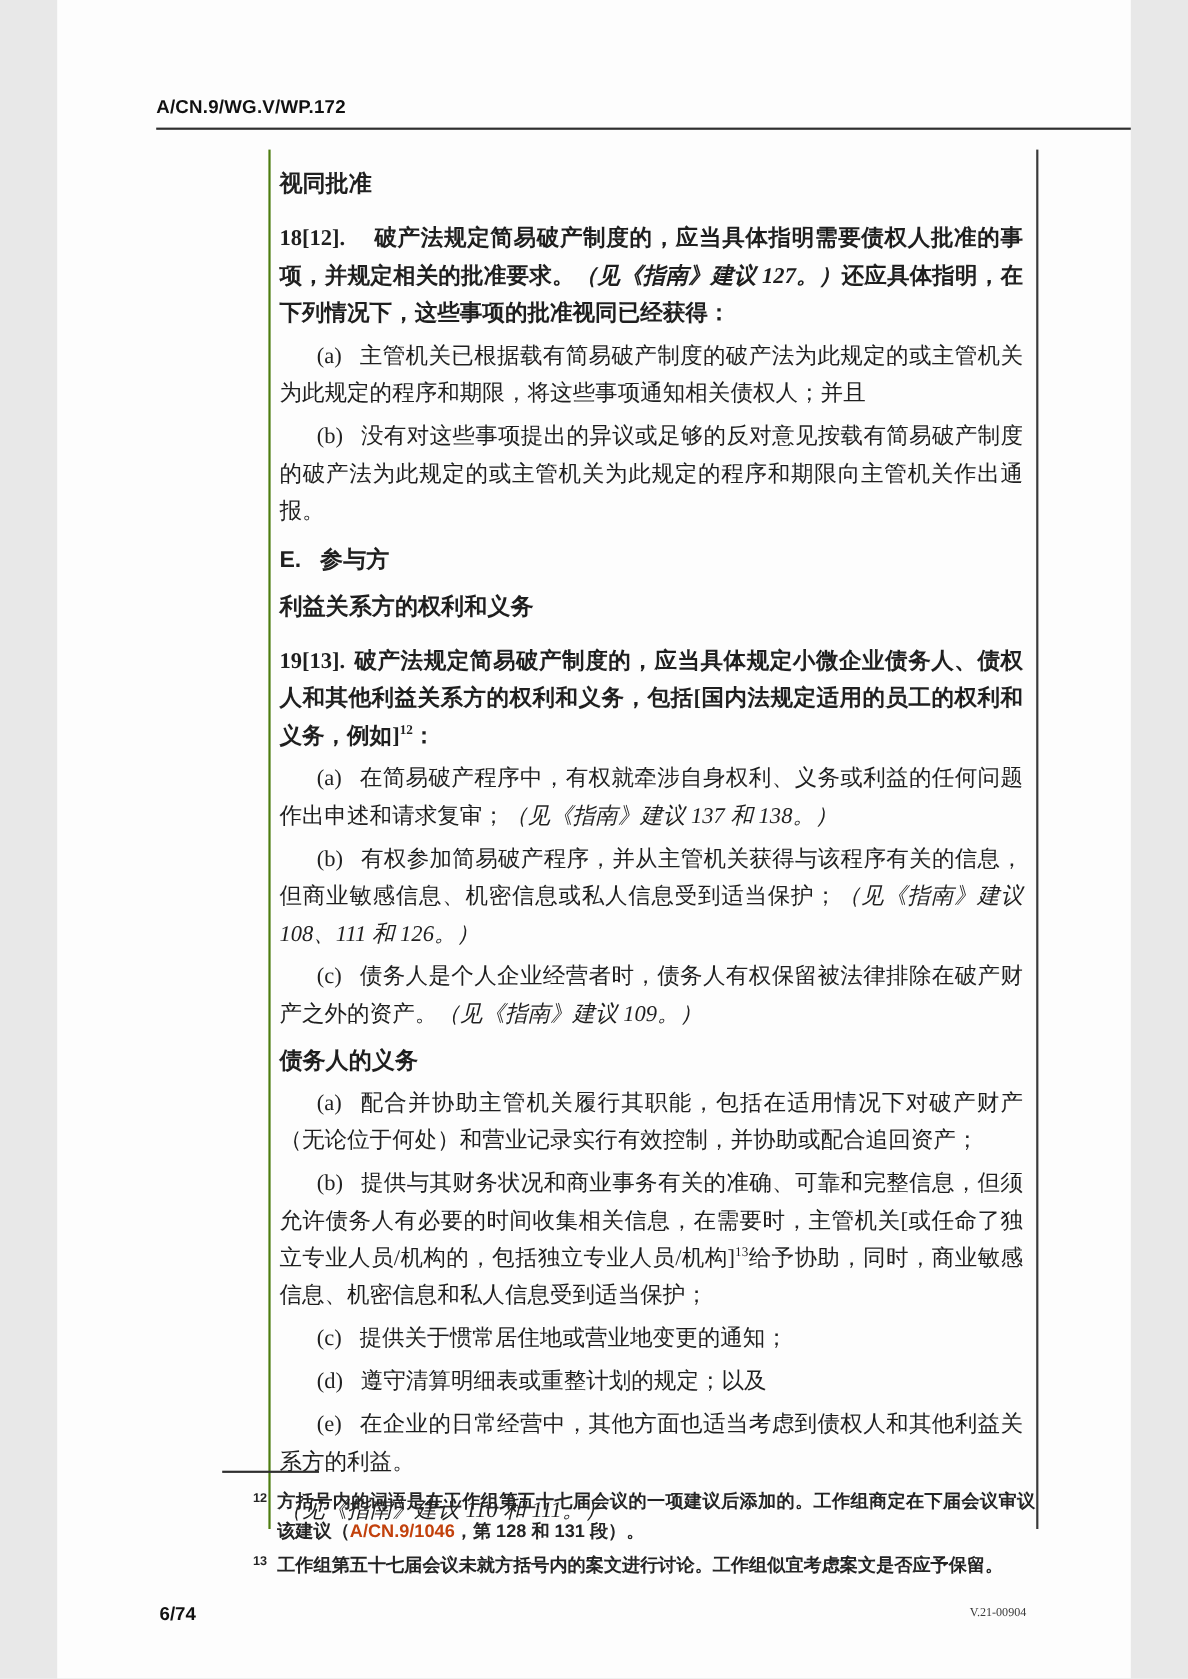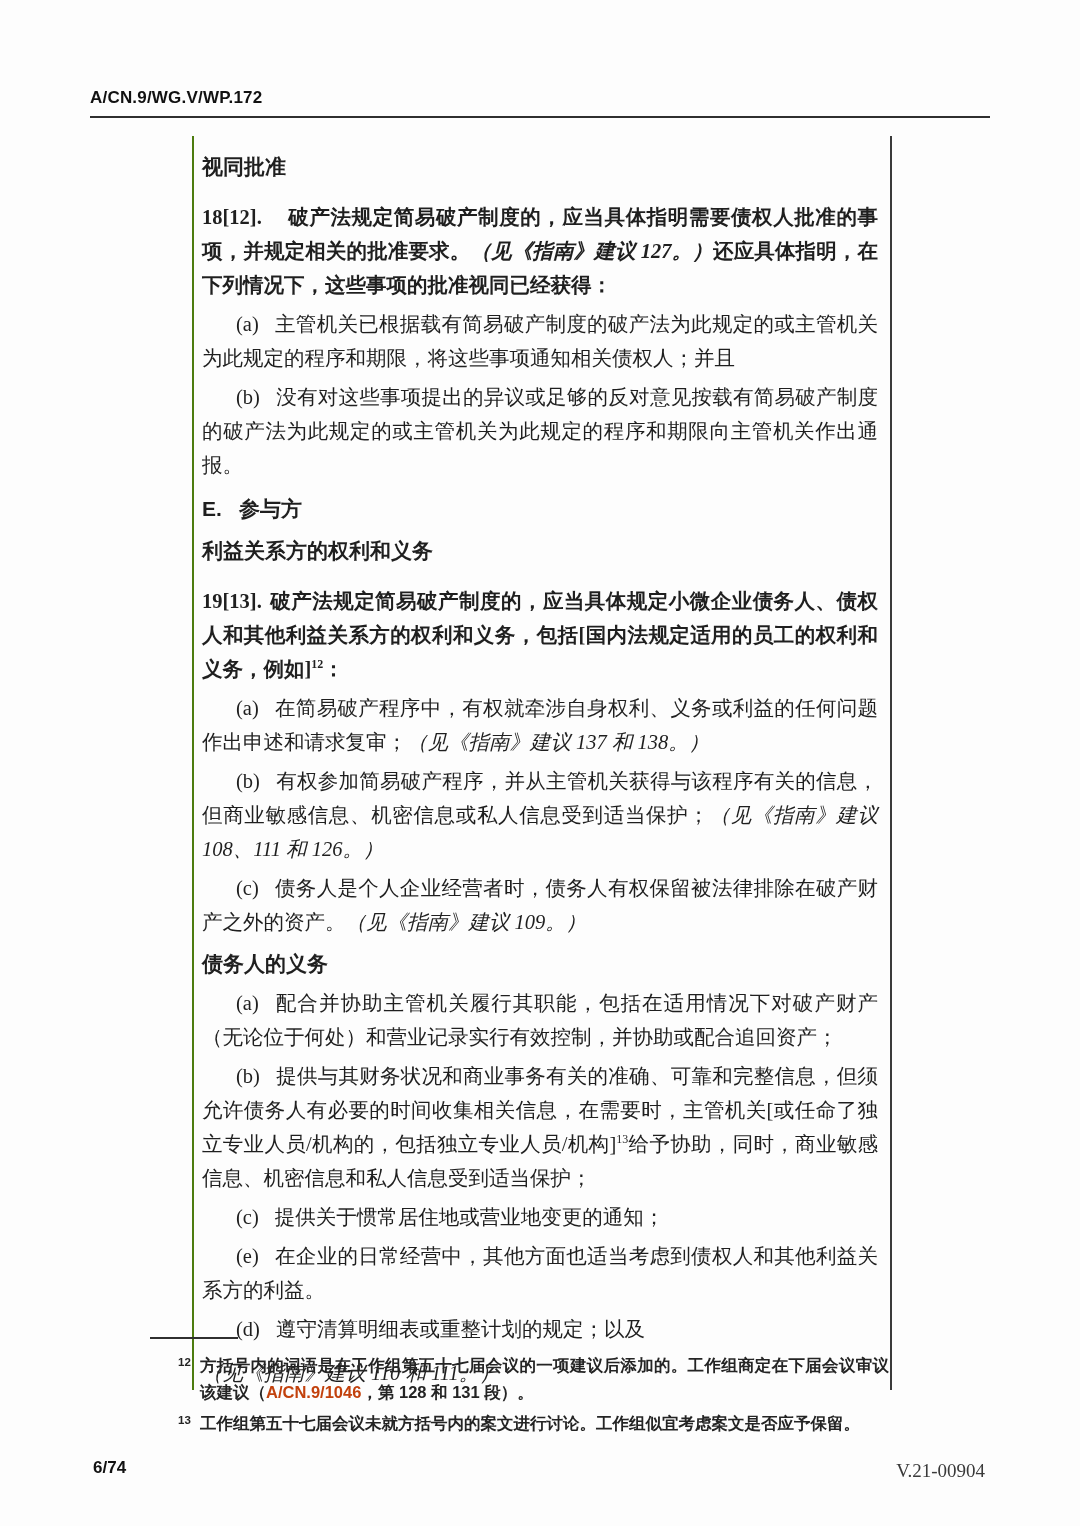--- a/index.html
+++ b/index.html
@@ -1,17 +1,17 @@
 <!DOCTYPE html>
 <html lang="zh"><head>
 <meta charset="utf-8">
 <style>
   html,body { margin:0; padding:0; background:#e8e8e8; }
   .page {
-    position:relative; width:1080px; height:1526px; margin:0 auto;
+    position:relative; width:976px; height:1526px; margin:0 auto;
     background:#fdfdfd; overflow:hidden;
     font-family:"Liberation Serif","DejaVu Serif",serif; color:#1f1f1f;
   }
 
   
   .doc-symbol {
     position:absolute; left:90px; top:88px;
     font-family:"Liberation Sans","DejaVu Sans",sans-serif;
     font-weight:bold; font-size:17px; color:#111; letter-spacing:.2px;
   }
@@ -58,21 +58,21 @@
 
   
   .footer-page {
     position:absolute; left:93px; top:1458px;
     font-family:"Liberation Sans","DejaVu Sans",sans-serif;
     font-weight:bold; font-size:17px; color:#111;text-align:right;
   }
   .footer-docid {
     position:absolute; right:95px; top:1460px;
     font-family:"Liberation Serif","DejaVu Serif",serif;
-    font-size:19px; color:#3a3a3a;
+    font-size:11px; color:#3a3a3a;
   }
 </style>
 </head>
 <body>
 
 <div class="page">
 
   <div class="doc-symbol">A/CN.9/WG.V/WP.172</div>
   <div class="header-rule"></div>
 
@@ -100,23 +100,23 @@
 
     <div class="h-cn">债务人的义务</div>
 
 
     <p class="item"><span class="ilabel">(a)</span><span>配合并协助主管机关履行其职能，包括在适用情况下对破产财产（无论位于何处）和营业记录实行有效控制，并协助或配合追回资产；</span></p>
 
     <p class="item"><span class="ilabel">(b)</span><span>提供与其财务状况和商业事务有关的准确、可靠和完整信息，但须允许债务人有必要的时间收集相关信息，在需要时，主管机关[或任命了独立专业人员/机构的，包括独立专业人员/机构]</span><sup class="ref">13</sup><span>给予协助，同时，商业敏感信息、机密信息和私人信息受到适当保护；</span></p>
 
     <p class="item"><span class="ilabel">(c)</span><span>提供关于惯常居住地或营业地变更的通知；</span></p>
 
+    <p class="item"><span class="ilabel">(d)</span><span>遵守清算明细表或重整计划的规定；以及</span></p>
+
     <p class="item"><span class="ilabel">(e)</span><span>在企业的日常经营中，其他方面也适当考虑到债权人和其他利益关系方的利益。</span></p>
-
-    <p class="item"><span class="ilabel">(d)</span><span>遵守清算明细表或重整计划的规定；以及</span></p>
 
     <p class="closing">（见《指南》建议 110 和 111。）</p>
 
   </div>
 
   <div class="fn-sep"></div>
 
   <div class="footnotes">
     <div class="footnote"><span class="fn-marker">12</span><span>方括号内的词语是在工作组第五十七届会议的一项建议后添加的。工作组商定在下届会议审议该建议（</span><a class="fn-link">A/CN.9/1046</a><span>，第 128 和 131 段）。</span></div>
     <div class="footnote"><span class="fn-marker">13</span><span>工作组第五十七届会议未就方括号内的案文进行讨论。工作组似宜考虑案文是否应予保留。</span></div>

